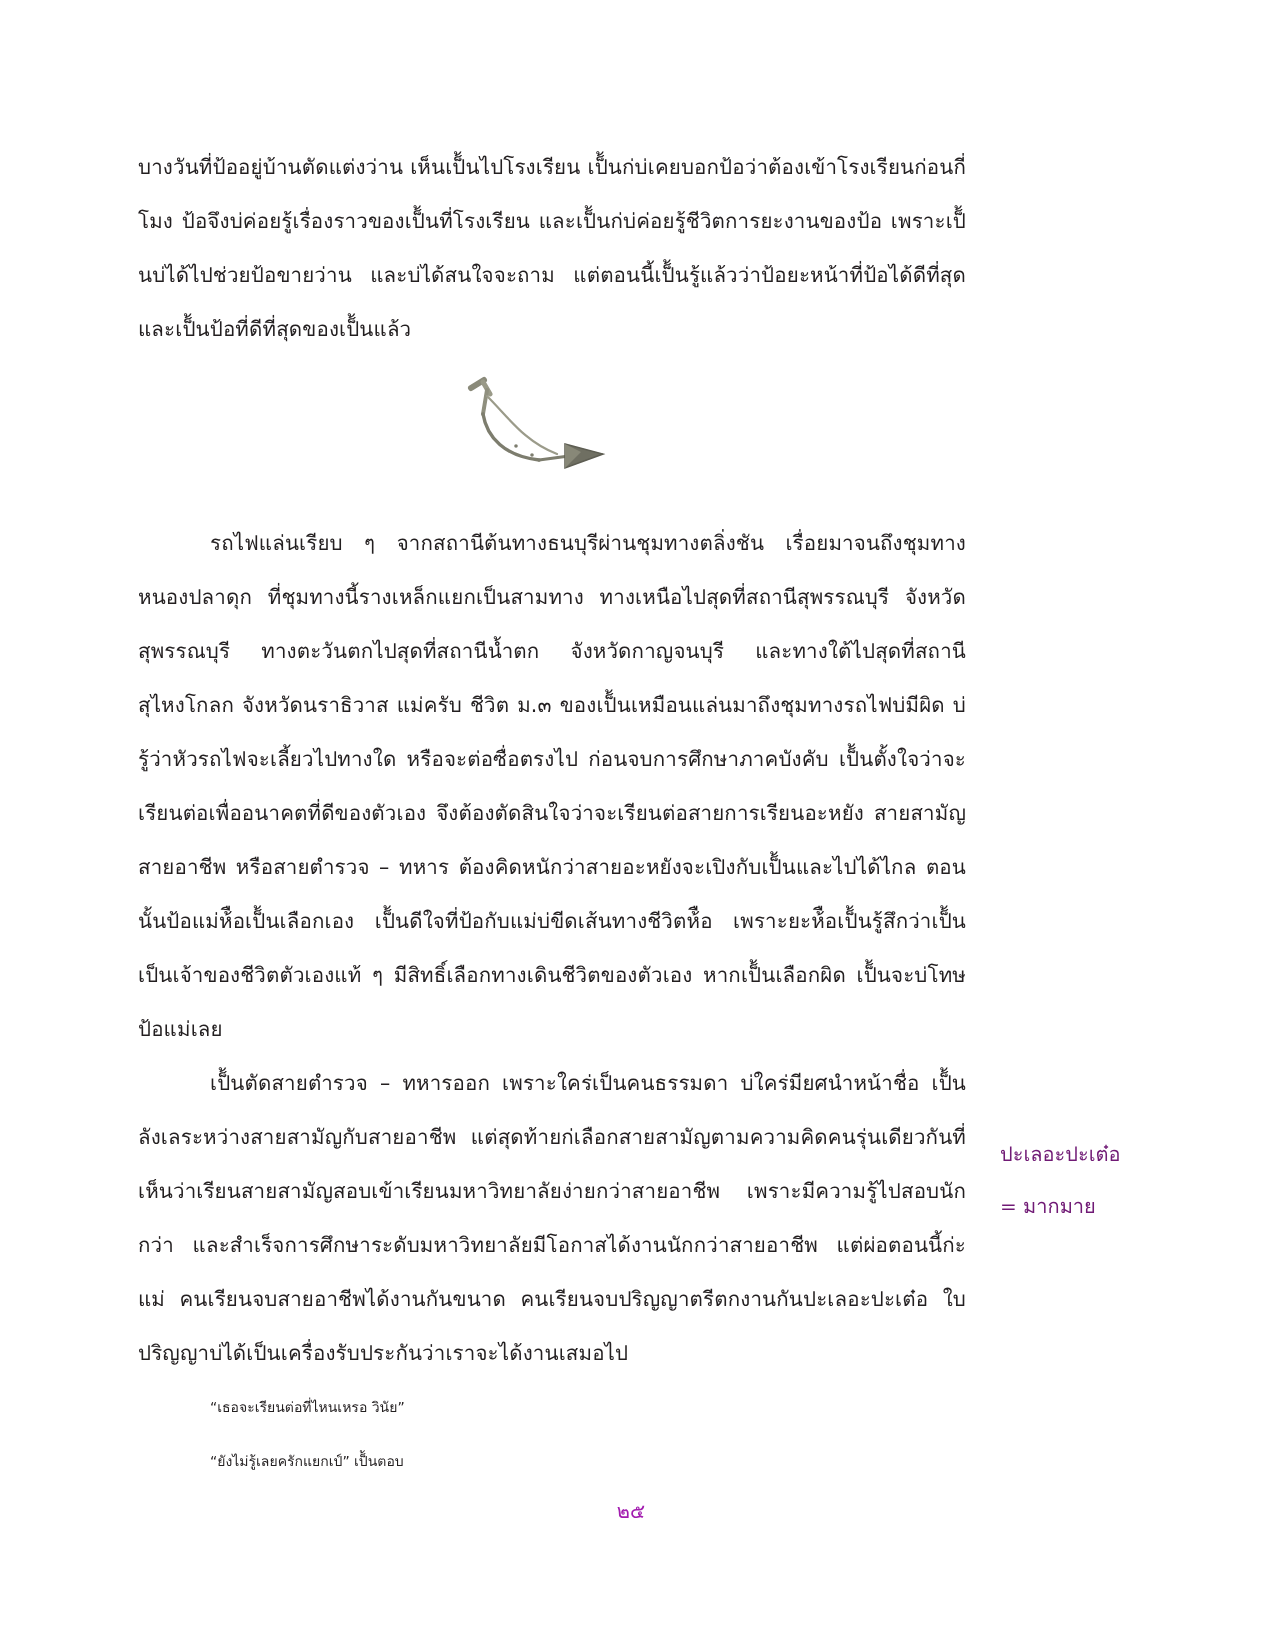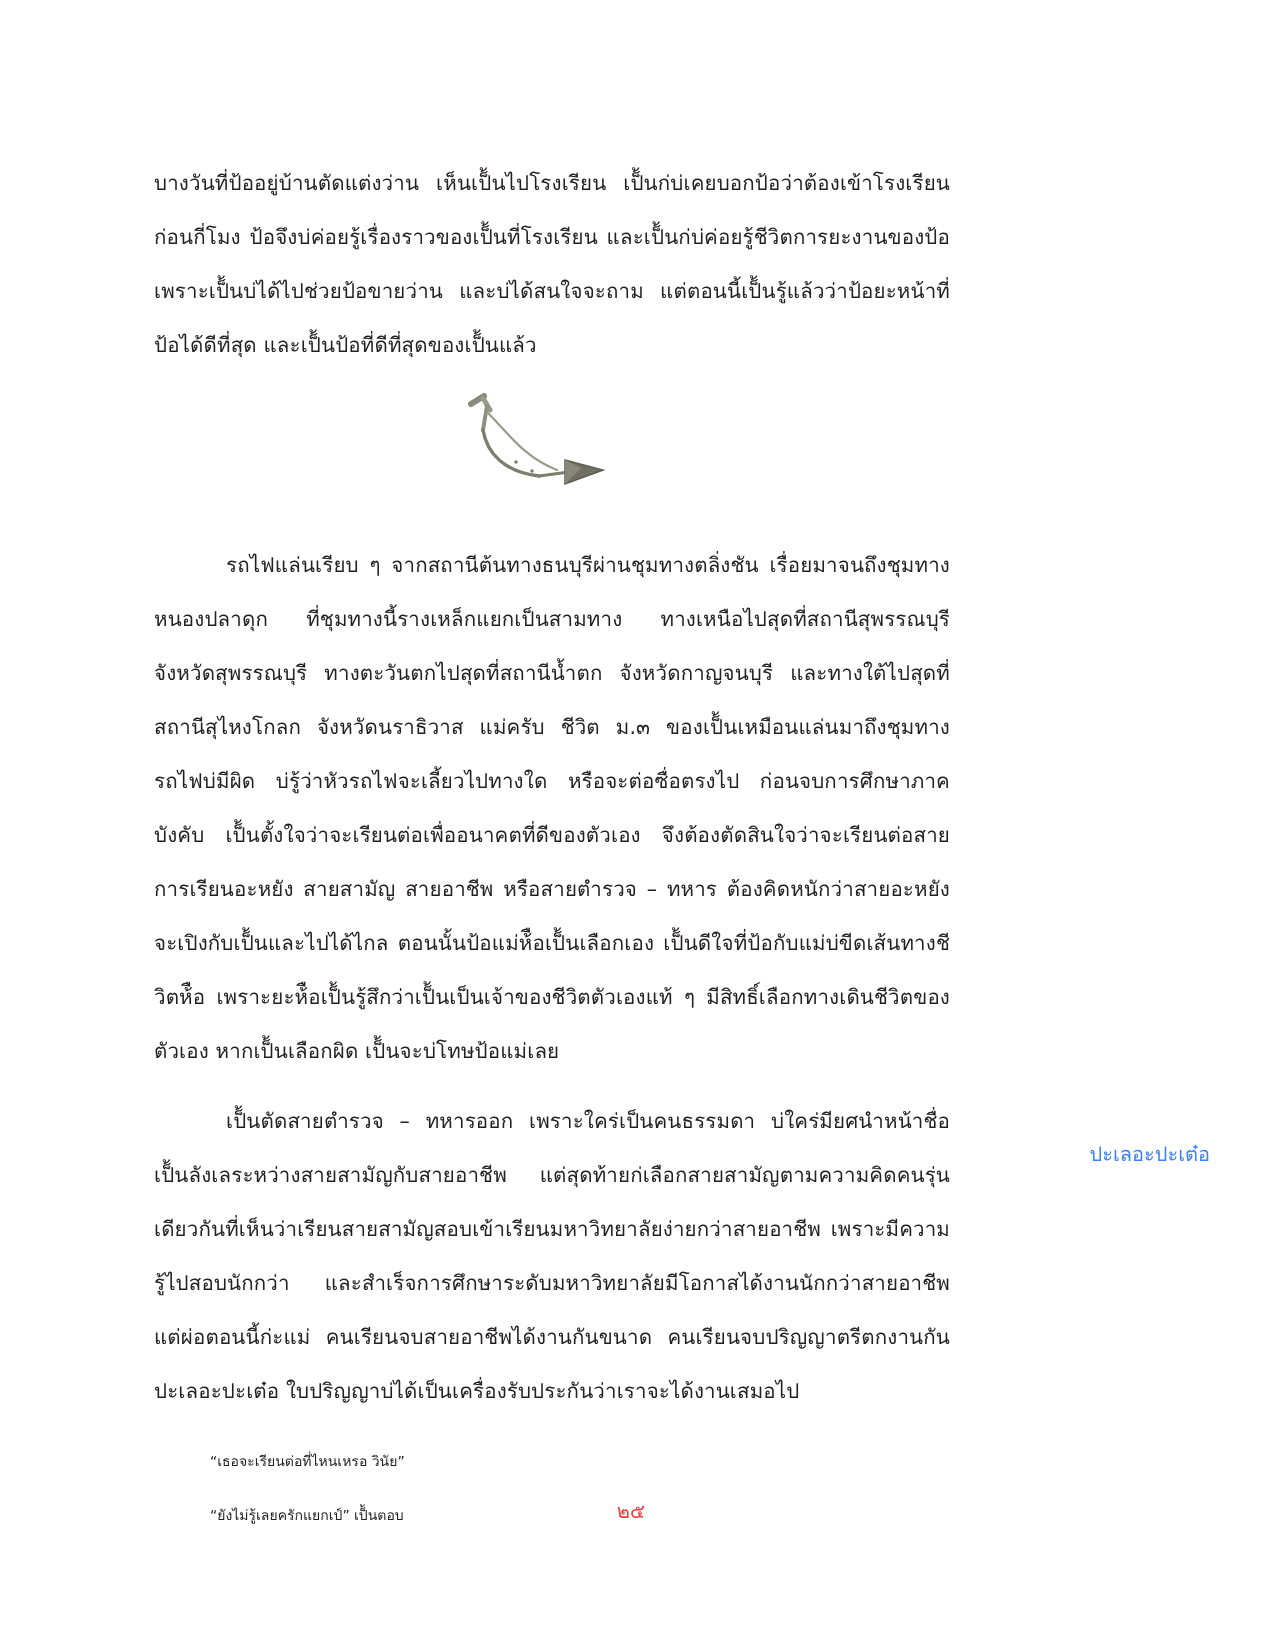--- a/index.html
+++ b/index.html
@@ -20,21 +20,21 @@
     position: absolute;
     left: 138px;
     top: 140px;
     width: 828px;
   }
   .para {
     font-size: 20.5px;
     line-height: 54px;
     text-align: justify;
     text-justify: inter-word;
-    margin: 16px;
+    margin: 0;
     letter-spacing: 0.15px;
   }
   .para.indent {
     text-indent: 72px;
   }
   .para + .para {
     margin-top: 0;
   }
   
   .ornament {
@@ -50,41 +50,40 @@
     top: 0;
   }
   
   .margin-note {
     position: absolute;
     left: 1000px;
     top: 1128px;
     width: 210px;
     font-size: 20px;
     line-height: 52px;
-    color: #3b82f6;
+    color: #701a75;
     font-family: "DejaVu Sans", sans-serif;
-    text-align: right;
   }
   .margin-note div {
     white-space: nowrap;
   }
   .dialogue {
     font-size: 14px;
     line-height: 54px;
     margin: 0;
     text-indent: 72px;
   }
   .page-number {
     position: absolute;
     left: 0;
     right: 13px;
     top: 1495px;
     text-align: center;
     font-size: 20px;
-    color: #ef4444;
+    color: #a21caf;
   }
 </style>
 </head>
 <body>
 
 <div class="page">
 
   <div class="text-column">
 
     <p class="para">บางวันที่ป้ออยู่บ้านตัดแต่งว่าน เห็นเป็้นไปโรงเรียน เป็้นก่บ่เคยบอกป้อว่าต้องเข้าโรงเรียนก่อนกี่โมง ป้อจึงบ่ค่อยรู้เรื่องราวของเป็้นที่โรงเรียน และเป็้นก่บ่ค่อยรู้ชีวิตการยะงานของป้อ เพราะเป็้นบ่ได้ไปช่วยป้อขายว่าน และบ่ได้สนใจจะถาม แต่ตอนนี้เป็้นรู้แล้วว่าป้อยะหน้าที่ป้อได้ดีที่สุด และเป็้นป้อที่ดีที่สุดของเป็้นแล้ว</p>
@@ -119,17 +118,18 @@
     <p class="para indent">เป็้นตัดสายตำรวจ – ทหารออก เพราะใคร่เป็นคนธรรมดา บ่ใคร่มียศนำหน้าชื่อ เป็้นลังเลระหว่างสายสามัญกับสายอาชีพ แต่สุดท้ายก่เลือกสายสามัญตามความคิดคนรุ่นเดียวกันที่เห็นว่าเรียนสายสามัญสอบเข้าเรียนมหาวิทยาลัยง่ายกว่าสายอาชีพ เพราะมีความรู้ไปสอบนักกว่า และสำเร็จการศึกษาระดับมหาวิทยาลัยมีโอกาสได้งานนักกว่าสายอาชีพ แต่ผ่อตอนนี้ก่ะแม่ คนเรียนจบสายอาชีพได้งานกันขนาด คนเรียนจบปริญญาตรีตกงานกันปะเลอะปะเต๋อ ใบปริญญาบ่ได้เป็นเครื่องรับประกันว่าเราจะได้งานเสมอไป</p>
 
 
     <p class="dialogue">“เธอจะเรียนต่อที่ไหนเหรอ วินัย”</p>
     <p class="dialogue">“ยังไม่รู้เลยครักแยกเป์” เป็้นตอบ</p>
 
   </div>
 
   <div class="margin-note">
     <div>ปะเลอะปะเต๋อ</div>
+    <div>= มากมาย</div>
   </div>
 
   <div class="page-number">๒๕</div>
 
 </div>
 
 </body></html>

